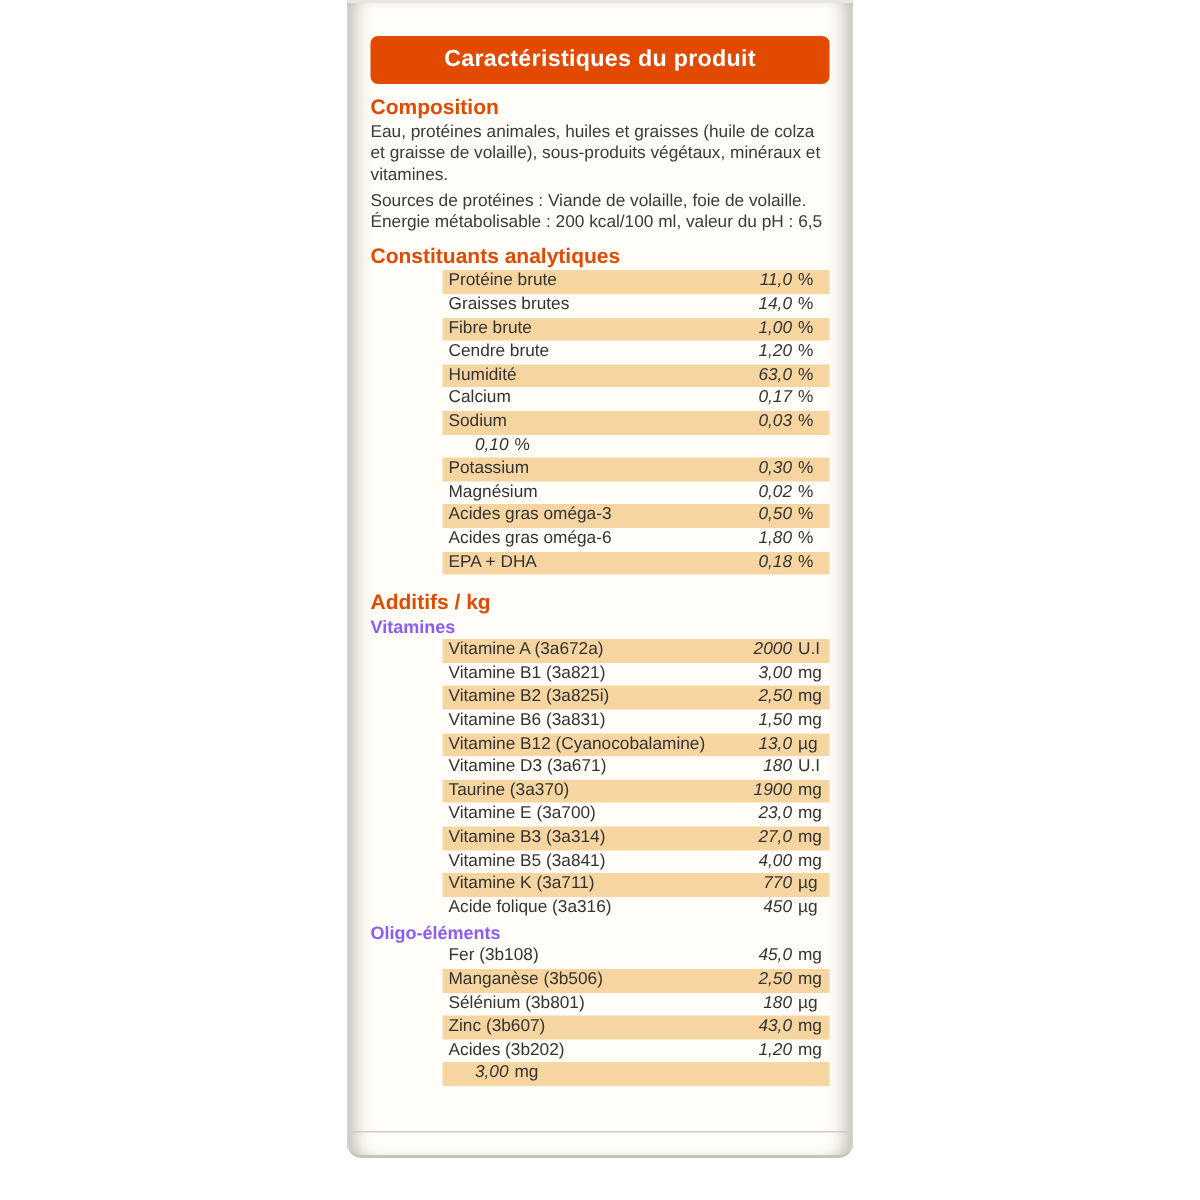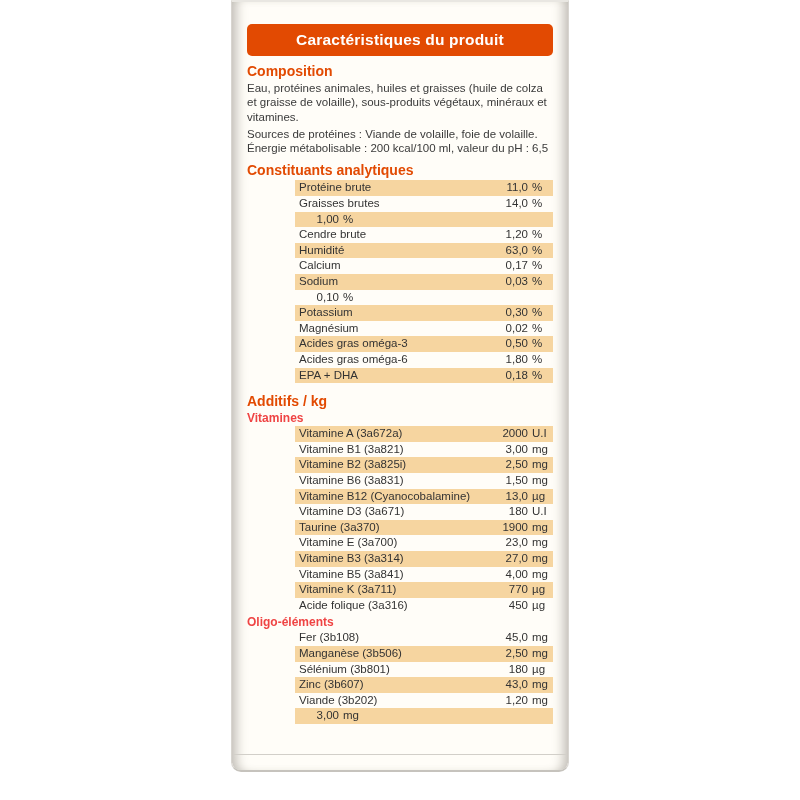--- a/index.html
+++ b/index.html
@@ -60,21 +60,21 @@
     margin:7px 0 2px 0;
     font-size:14px;
     font-weight:bold;
     color:var(--accent);
   }
   h2.sect.additifs{margin-top:10px;}
   h3.sub{
     margin:2px 0 1px 0;
     font-size:12px;
     font-weight:bold;
-    color:#ef4444;
+    color:#8b5cf6;
   }
   p.body{
     margin:2px 0 3px 0;
     font-size:11.5px;
     line-height:14.3px;
     color:var(--text);
   }
   .table{margin-top:1px;margin-left:48px;}
   .row{
     display:flex;
@@ -89,20 +89,21 @@
   .row .lbl{
     flex:1;
     padding-left:4px;
     white-space:nowrap;
     overflow:hidden;
   }
   .row .num{
     width:44px;
     text-align:right;
     white-space:nowrap;
+    font-style:italic;
   }
   .row .unit{
     width:25px;
     text-align:left;
     padding-left:4px;
     white-space:nowrap;
   }
 </style>
 </head>
 <body>
@@ -128,20 +129,21 @@
             <span class="unit">%</span>
           </div>
 
           <div class="row">
             <span class="lbl">Graisses brutes</span>
             <span class="num">14,0</span>
             <span class="unit">%</span>
           </div>
 
           <div class="row">
+            <span class="lbl">Fibre brute</span>
             <span class="num">1,00</span>
             <span class="unit">%</span>
           </div>
 
           <div class="row">
             <span class="lbl">Cendre brute</span>
             <span class="num">1,20</span>
             <span class="unit">%</span>
           </div>
 
@@ -298,21 +300,21 @@
             <span class="unit">µg</span>
           </div>
 
           <div class="row">
             <span class="lbl">Zinc (3b607)</span>
             <span class="num">43,0</span>
             <span class="unit">mg</span>
           </div>
 
           <div class="row">
-            <span class="lbl">Viande (3b202)</span>
+            <span class="lbl">Acides (3b202)</span>
             <span class="num">1,20</span>
             <span class="unit">mg</span>
           </div>
 
           <div class="row">
             <span class="num">3,00</span>
             <span class="unit">mg</span>
           </div>
         </div>
 

